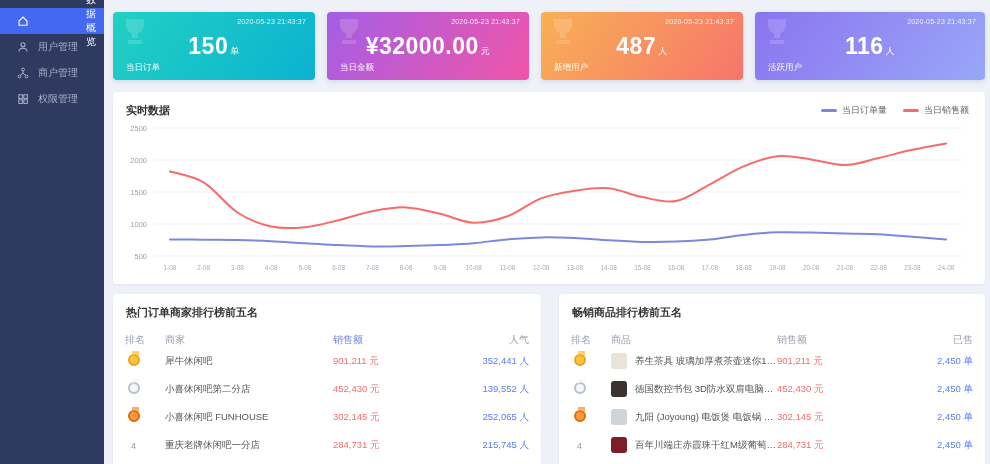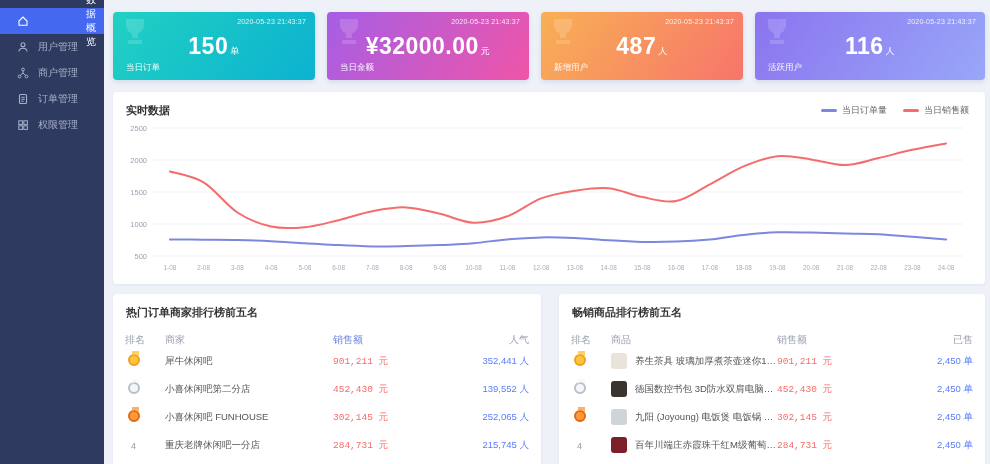--- a/index.html
+++ b/index.html
@@ -38,21 +38,21 @@
   .legend .mark{display:inline-block;width:16px;height:3px;border-radius:2px;margin-right:5px;}
   #chart-svg{position:absolute;left:4px;top:28px;}
   
   #table-left{left:9px;top:294px;width:428px;height:186px;}
   #table-right{left:455px;top:294px;width:426px;height:186px;}
   .thead{display:flex;align-items:center;padding:0 12px;margin-top:13px;font-size:10px;color:#9aa0ac;}
   .trow{display:flex;align-items:center;padding:0 12px;height:28px;font-size:9.5px;color:#555;}
   .c-rank{width:40px;flex:none;}
   .c-name{flex:1;min-width:0;overflow:hidden;white-space:nowrap;text-overflow:ellipsis;padding-right:0;
     display:flex;align-items:center;}
-  .c-sales{width:112px;flex:none;font-family:Liberation Mono, monospace;}
+  .c-sales{width:112px;flex:none;}
   .c-count{width:84px;flex:none;text-align:right;}
   .trow .c-sales{color:#f56c6c;}
   .trow .c-count{color:#5a7cfa;}
   .hd-blue{color:#6b83e0;}
   .medal{position:relative;display:inline-block;width:12px;height:12px;border-radius:50%;
     margin-left:3px;box-sizing:border-box;}
   .medal::before{content:"";position:absolute;top:-5px;left:2px;width:7px;height:5px;background:inherit;
     clip-path:polygon(0 0,100% 0,100% 100%,50% 55%,0 100%);opacity:.8;}
   .medal.gold{background:#ffc53d;border:2px solid #f09f1f;}
   .medal.silver{background:#f4f6f9;border:2px solid #b9bfc9;}
@@ -84,29 +84,20 @@
   <div class="side-item">
     <span class="ic">
       <svg width="12" height="12" viewBox="0 0 12 12">
           <circle cx="6" cy="2.5" r="1.4" fill="none" stroke="currentColor" stroke-width="1"></circle>
           <circle cx="2.5" cy="9.5" r="1.4" fill="none" stroke="currentColor" stroke-width="1"></circle>
           <circle cx="9.5" cy="9.5" r="1.4" fill="none" stroke="currentColor" stroke-width="1"></circle>
           <path d="M6 4v2.2M6 6.2 3.2 8.4M6 6.2 8.8 8.4" stroke="currentColor" stroke-width="1" fill="none"></path>
         </svg>
     </span>
     <span>商户管理</span>
-  </div>
-  <div class="side-item">
-    <span class="ic">
-      <svg width="12" height="12" viewBox="0 0 12 12">
-          <rect x="2.5" y="1.5" width="7" height="9" rx="1" fill="none" stroke="currentColor" stroke-width="1.1"></rect>
-          <path d="M4.3 4.3h3.4M4.3 6.3h3.4M4.3 8.3h2.2" stroke="currentColor" stroke-width="1"></path>
-        </svg>
-    </span>
-    <span>订单管理</span>
   </div>
   <div class="side-item">
     <span class="ic">
       <svg width="12" height="12" viewBox="0 0 12 12">
           <rect x="1.8" y="1.8" width="3.6" height="3.6" fill="none" stroke="currentColor" stroke-width="1"></rect>
           <rect x="6.8" y="1.8" width="3.6" height="3.6" fill="none" stroke="currentColor" stroke-width="1"></rect>
           <rect x="1.8" y="6.8" width="3.6" height="3.6" fill="none" stroke="currentColor" stroke-width="1"></rect>
           <rect x="6.8" y="6.8" width="3.6" height="3.6" fill="none" stroke="currentColor" stroke-width="1"></rect>
         </svg>
     </span>

